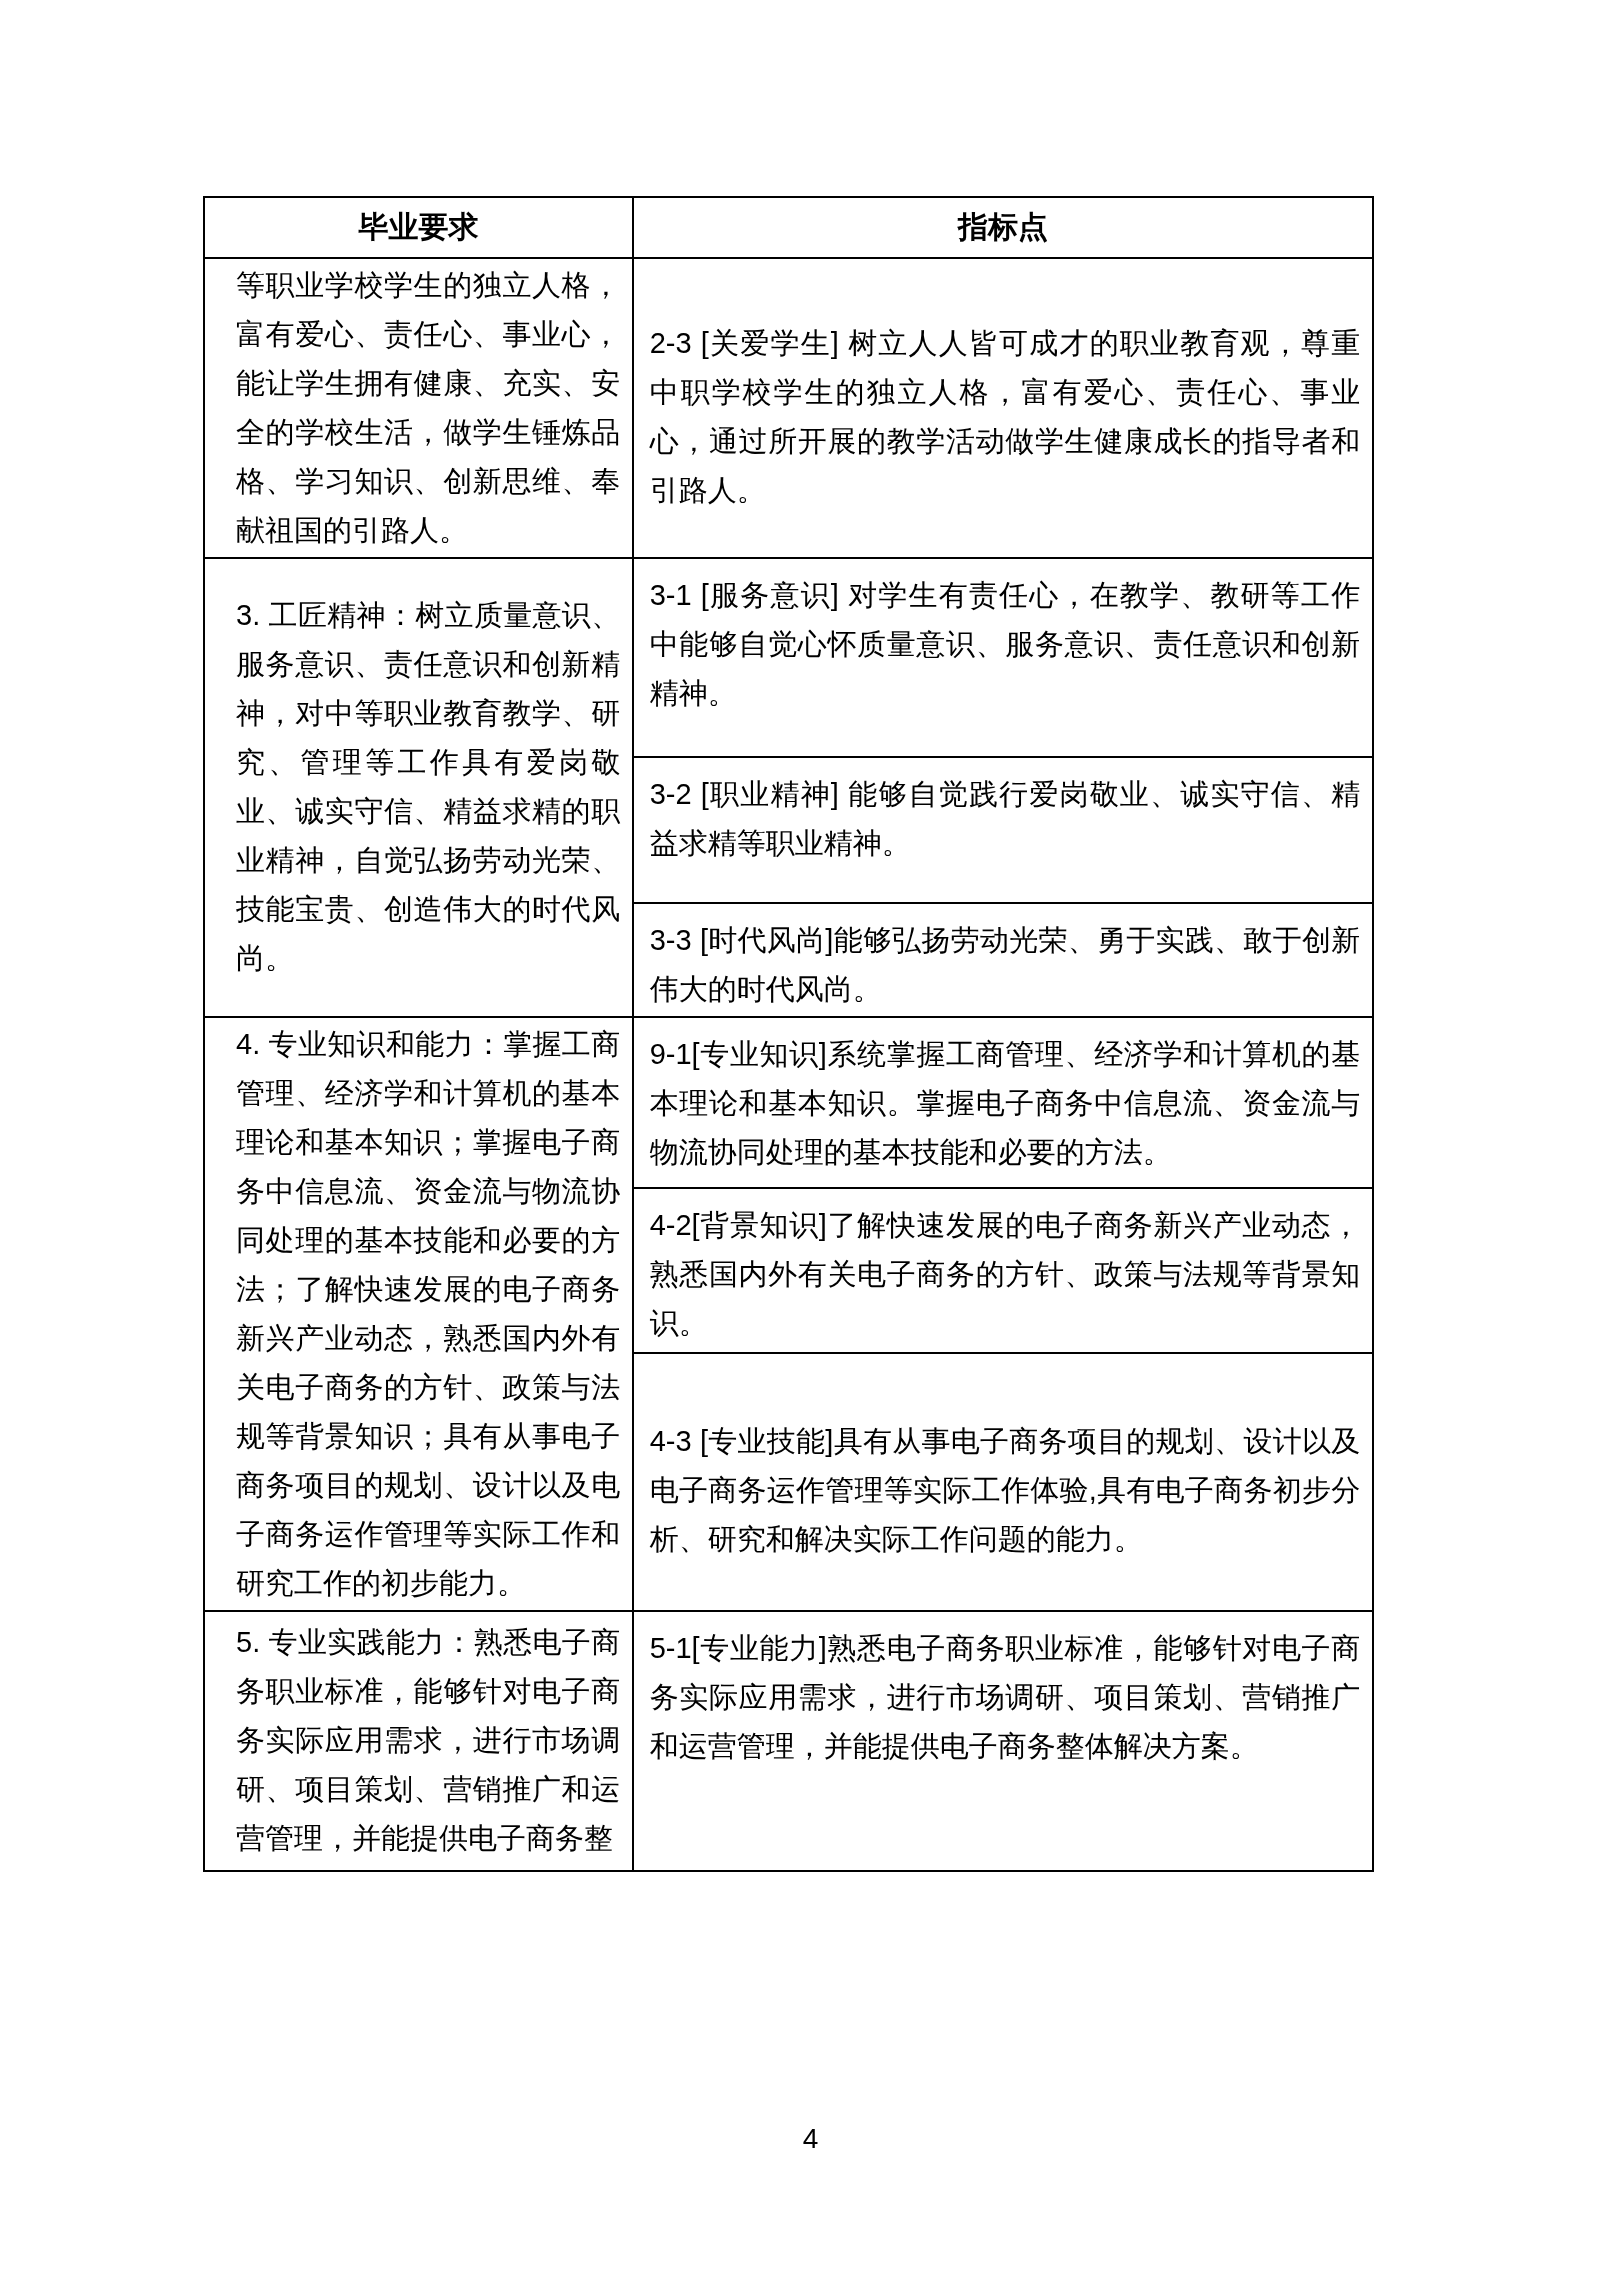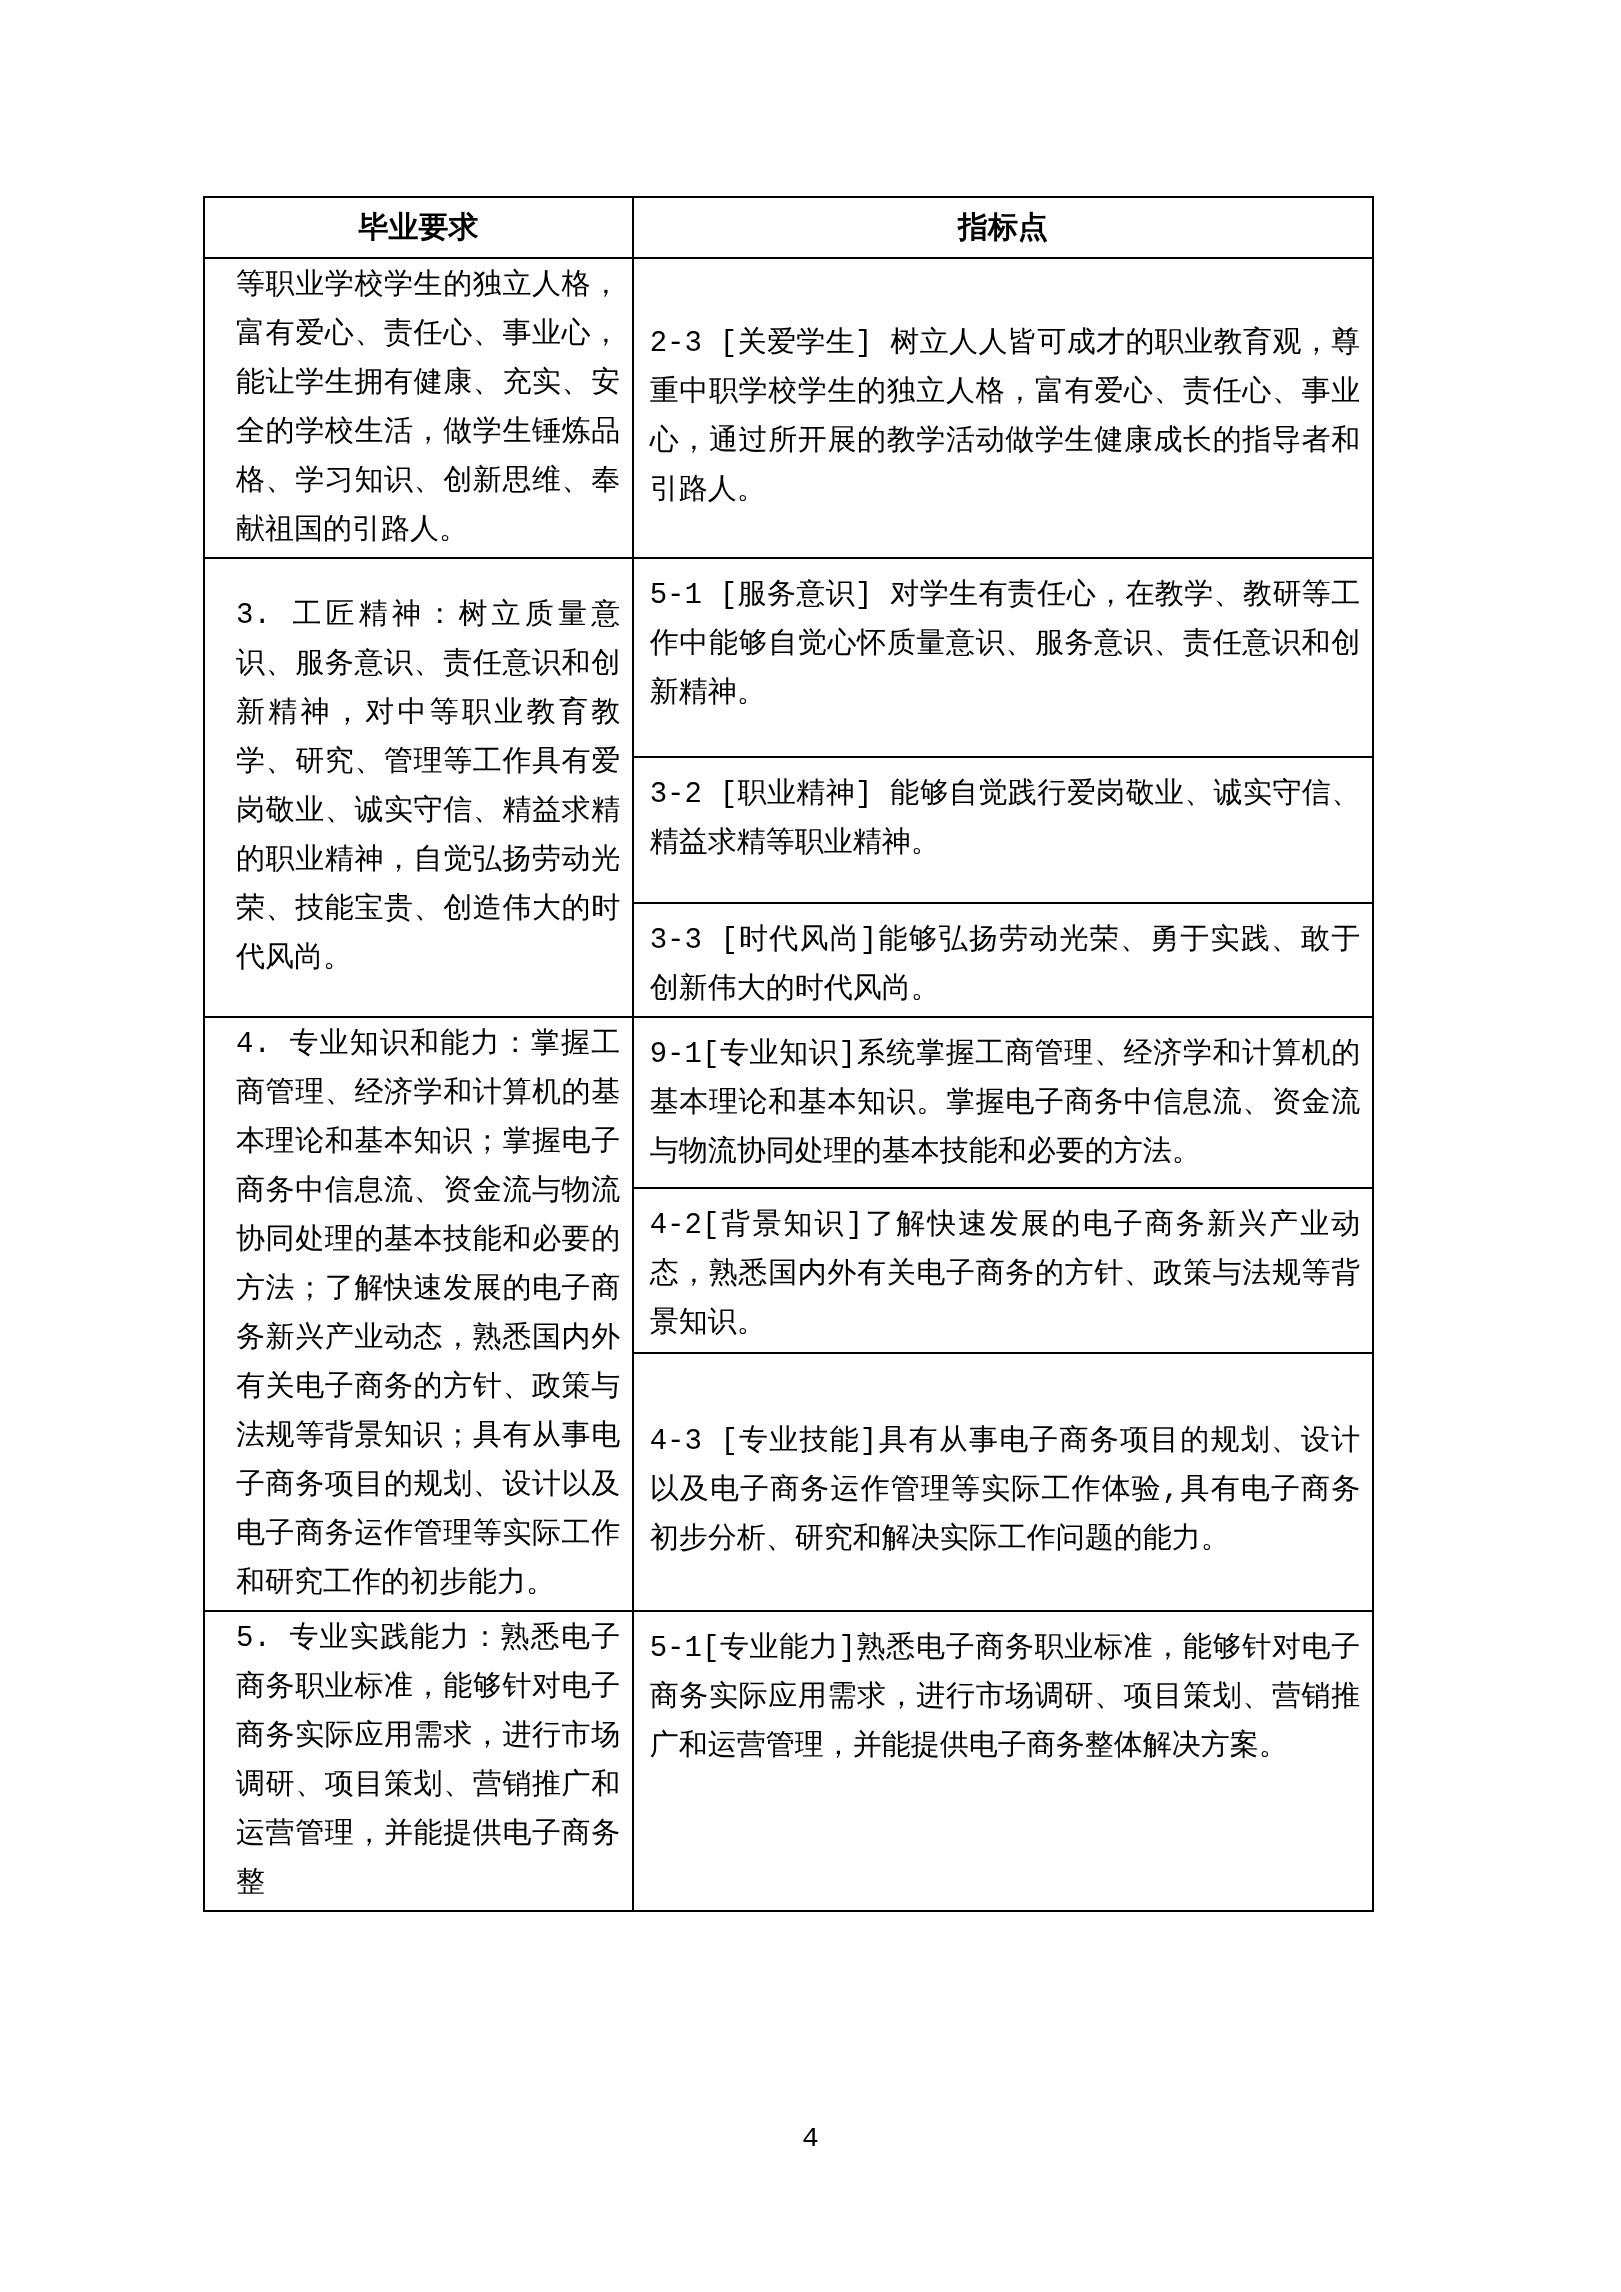--- a/index.html
+++ b/index.html
@@ -6,21 +6,21 @@
     margin: 0;
     padding: 0;
     background: #e8e8e8;
   }
   .page {
     position: relative;
     width: 1621px;
     height: 2293px;
     margin: 0 auto;
     background: #ffffff;
-    font-family: Liberation Mono, monospace;
+    font-family: Liberation Sans, sans-serif;
     color: #000000;
   }
   table.doc-table {
     position: absolute;
     left: 203px;
     top: 196px;
     width: 1169px;
     border-collapse: collapse;
     table-layout: fixed;
   }
@@ -83,21 +83,21 @@
       <th>指标点</th>
     </tr>
 
     <tr style="height:295px;border-radius:23px;">
       <td class="req">等职业学校学生的独立人格，富有爱心、责任心、事业心，能让学生拥有健康、充实、安全的学校生活，做学生锤炼品格、学习知识、创新思维、奉献祖国的引路人。</td>
       <td class="ind v-mid">2-3 [关爱学生] 树立人人皆可成才的职业教育观，尊重中职学校学生的独立人格，富有爱心、责任心、事业心，通过所开展的教学活动做学生健康成长的指导者和引路人。</td>
     </tr>
 
     <tr style="height:199px;">
       <td class="req" rowspan="3">3. 工匠精神：树立质量意识、服务意识、责任意识和创新精神，对中等职业教育教学、研究、管理等工作具有爱岗敬业、诚实守信、精益求精的职业精神，自觉弘扬劳动光荣、技能宝贵、创造伟大的时代风尚。</td>
-      <td class="ind">5-1 [服务意识] 对学生有责任心，在教学、教研等工作中能够自觉心怀质量意识、服务意识、责任意识和创新精神。</td>
+      <td class="ind">3-1 [服务意识] 对学生有责任心，在教学、教研等工作中能够自觉心怀质量意识、服务意识、责任意识和创新精神。</td>
     </tr>
     <tr style="height:146px;">
       <td class="ind">3-2 [职业精神] 能够自觉践行爱岗敬业、诚实守信、精益求精等职业精神。</td>
     </tr>
     <tr style="height:103px;">
       <td class="ind">3-3 [时代风尚]能够弘扬劳动光荣、勇于实践、敢于创新伟大的时代风尚。</td>
     </tr>
 
     <tr style="height:169px;">
       <td class="req" rowspan="3">4. 专业知识和能力：掌握工商管理、经济学和计算机的基本理论和基本知识；掌握电子商务中信息流、资金流与物流协同处理的基本技能和必要的方法；了解快速发展的电子商务新兴产业动态，熟悉国内外有关电子商务的方针、政策与法规等背景知识；具有从事电子商务项目的规划、设计以及电子商务运作管理等实际工作和研究工作的初步能力。</td>

